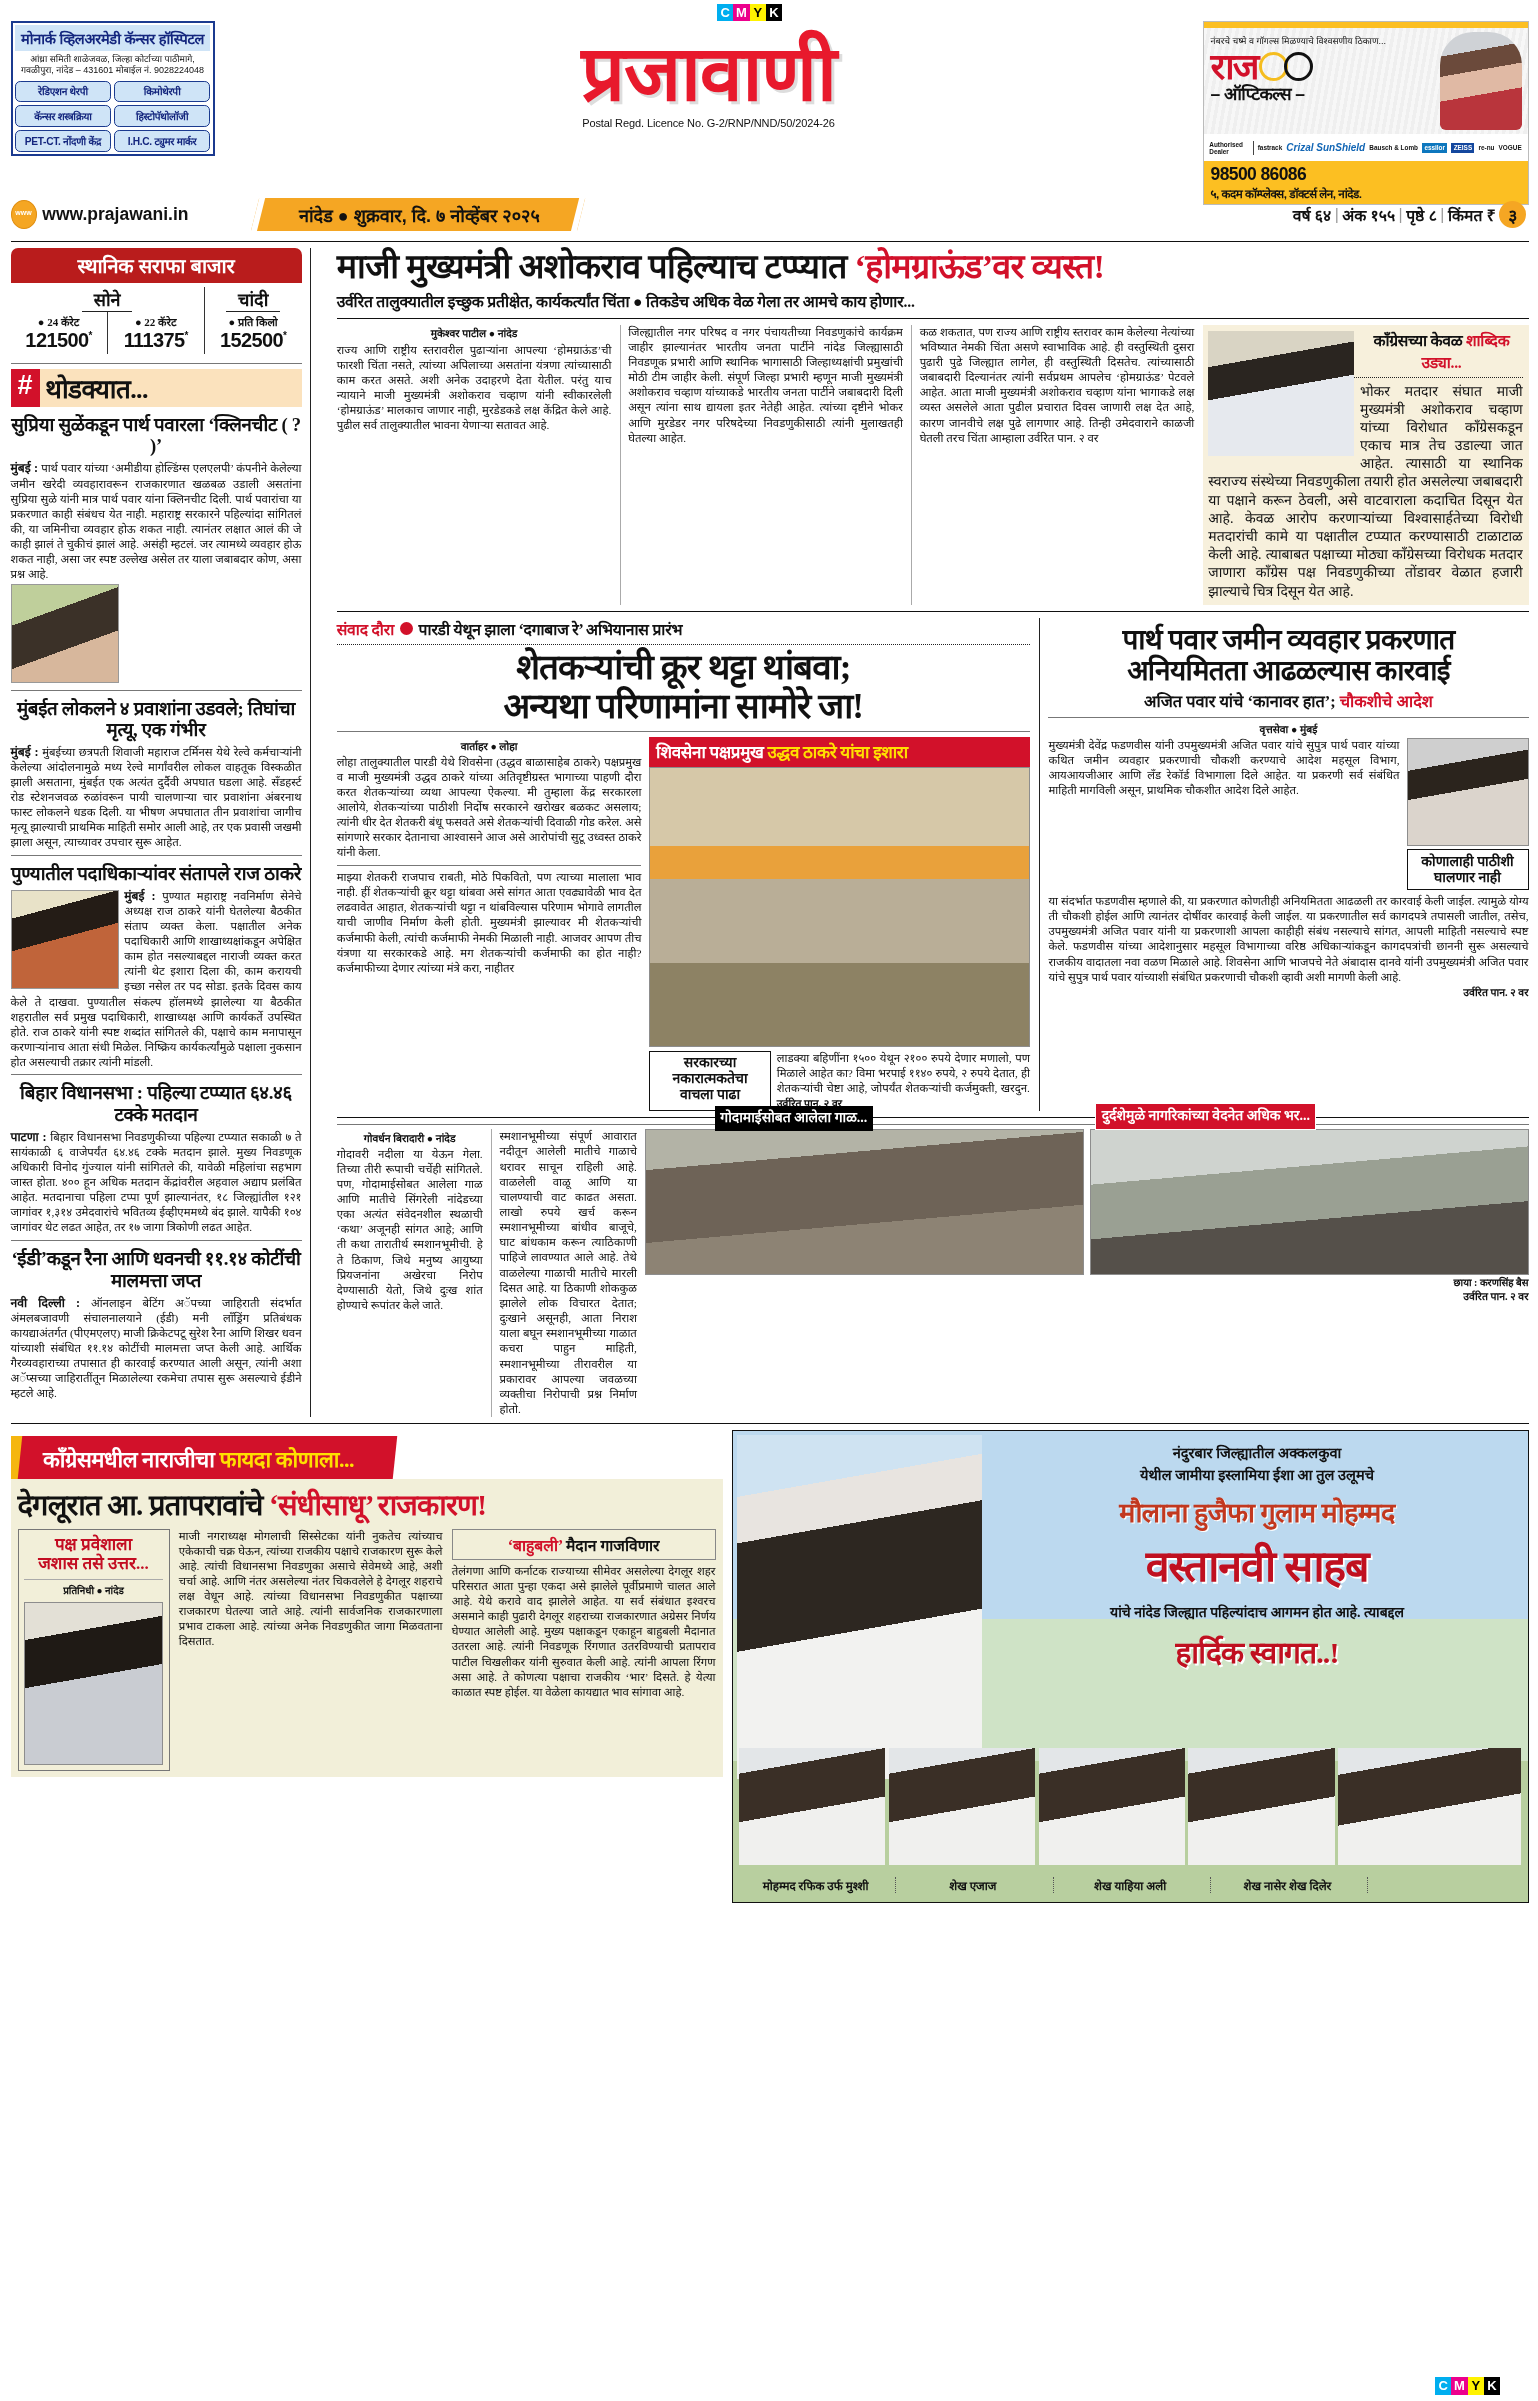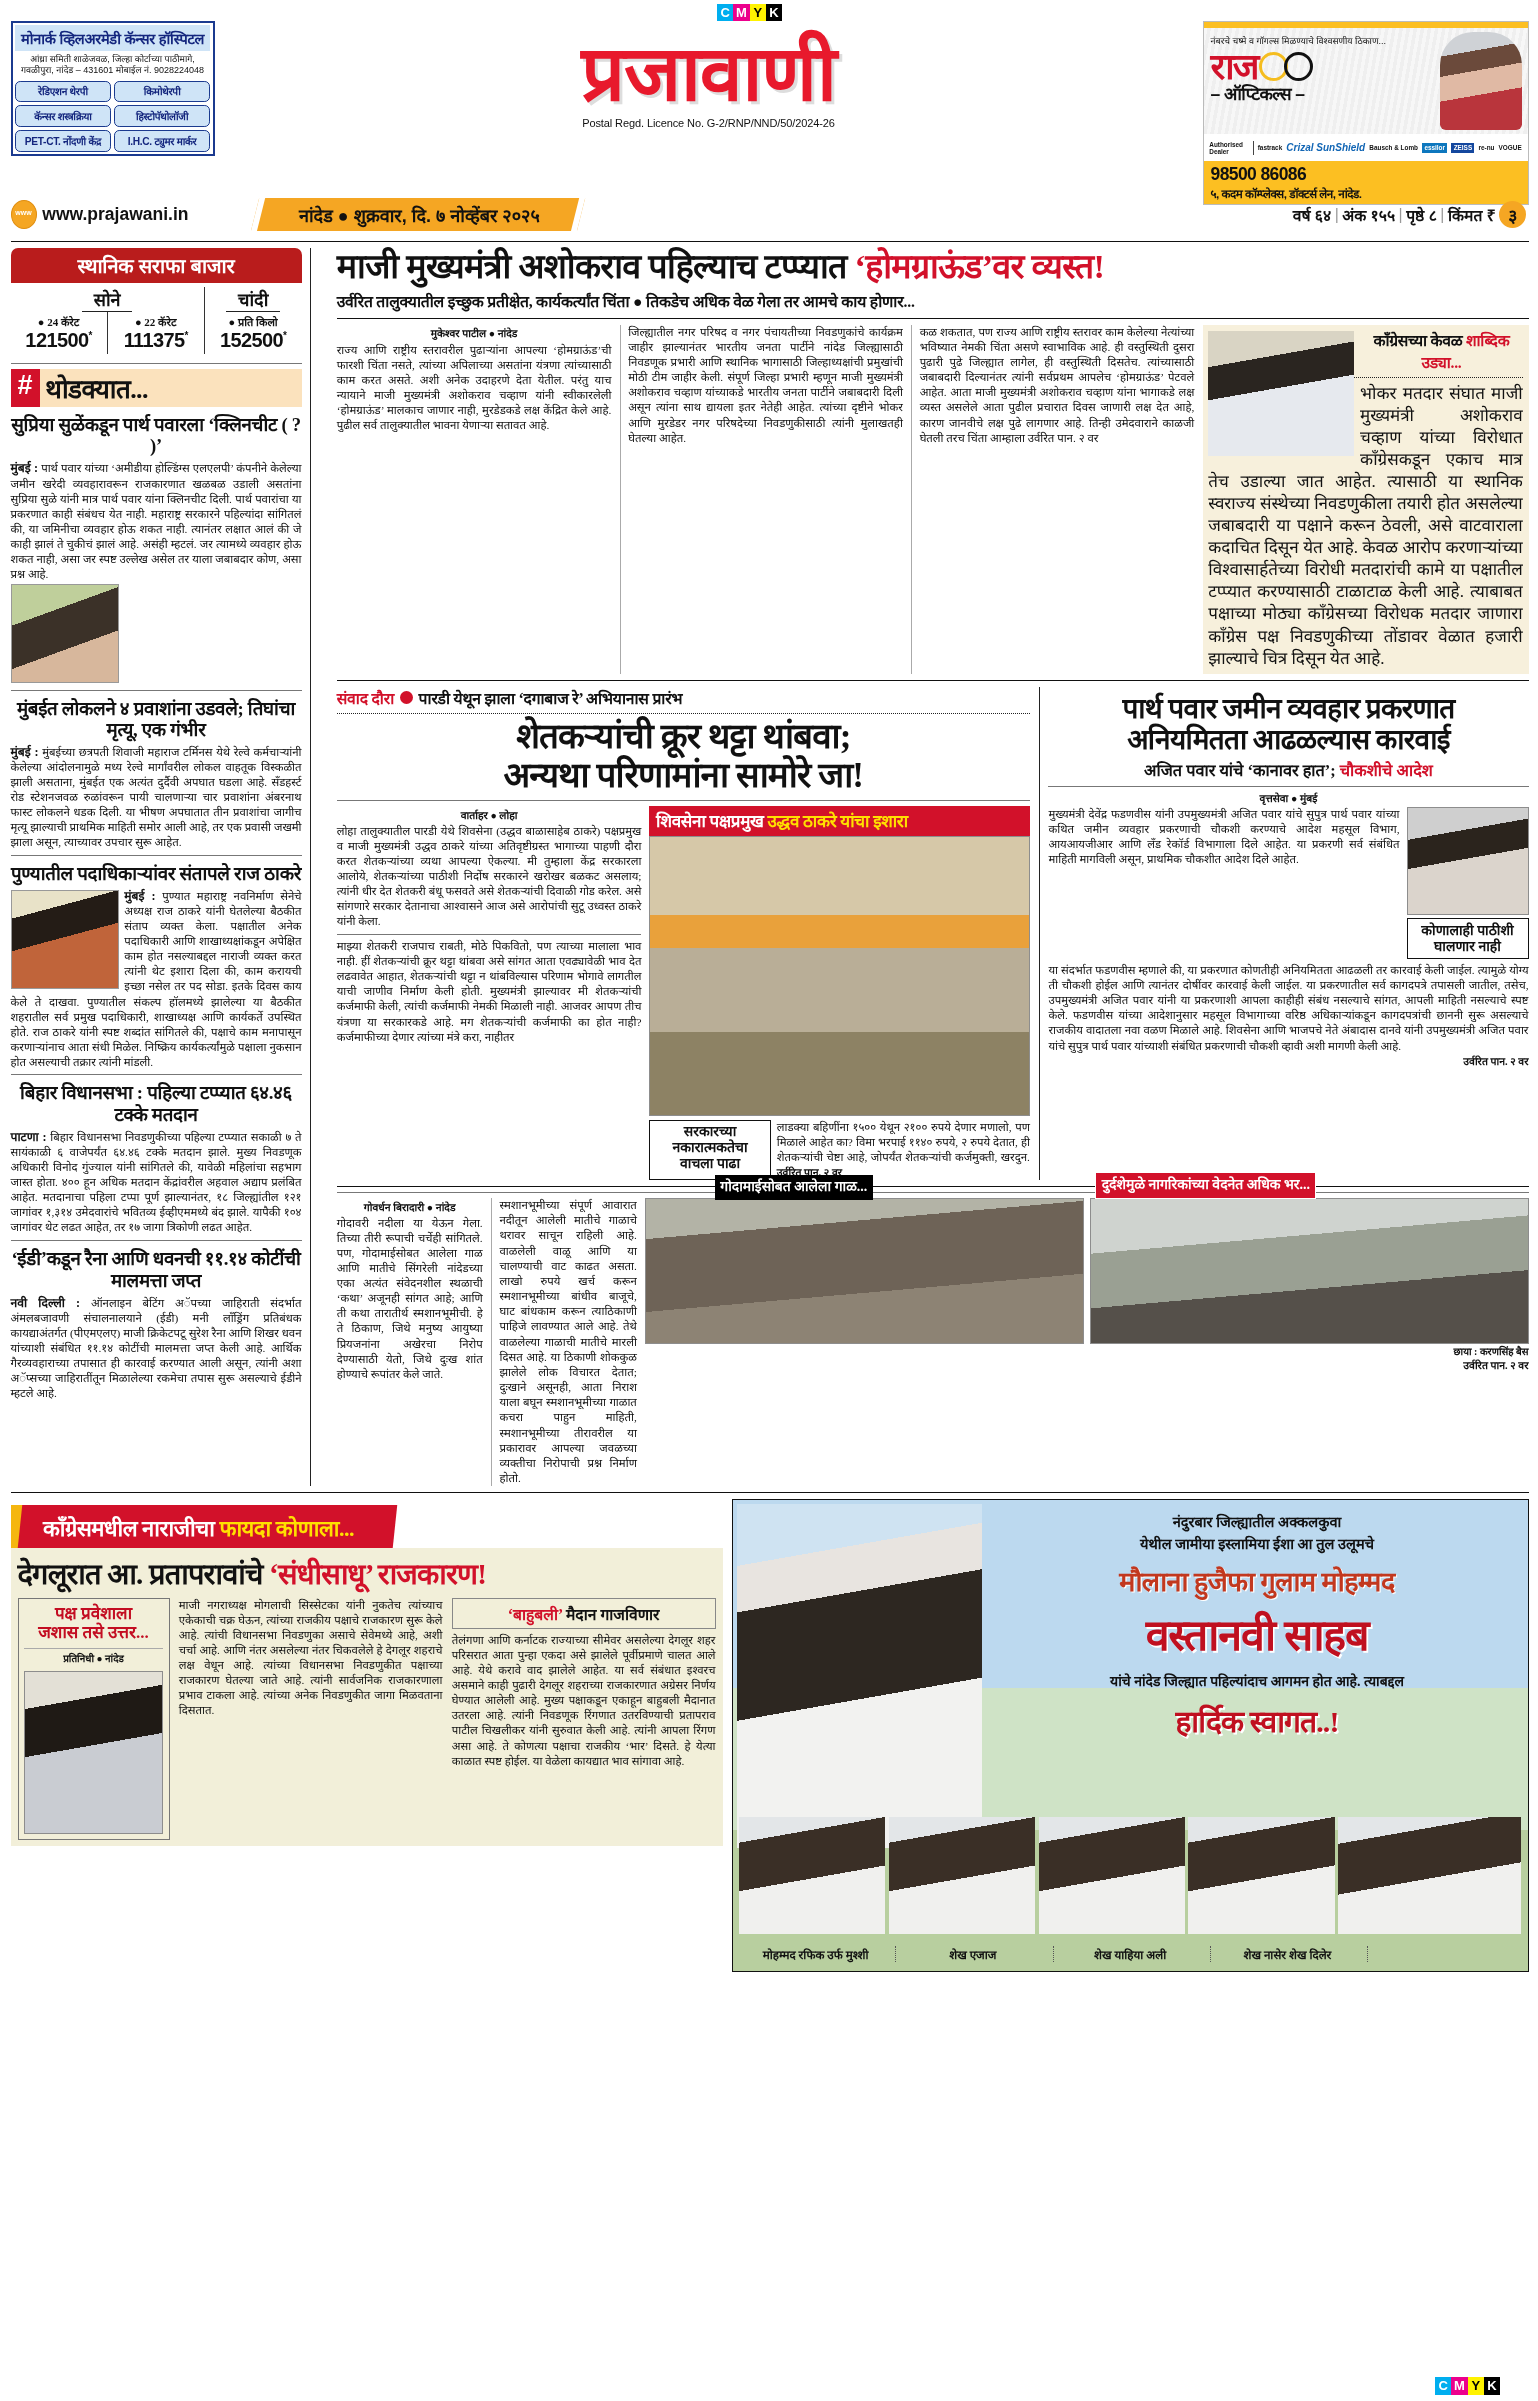--- a/index.html
+++ b/index.html
@@ -164,21 +164,21 @@
   .lead-sub { font-size:15.7px; font-weight:bold; margin-top:4.1px; letter-spacing:-0.2px; }
   .byline { font-size:10.5px; font-weight:bold; text-align:center; margin:2.3px 0 1.7px; }
 
   .news-cols { display:flex; gap:8.2px; }
   .ncol { flex:1; font-size:11.4px; line-height:1.33; text-align:justify; }
   .ncol.divider { border-left:0.6px solid #aaa; padding-left:7.6px; }
 
   
   .ashok-box { width:326px; background:#f7f0dc; padding:4.7px 5.8px; }
   .ashok-cap { font-size:15.7px; font-weight:bold; text-align:center; letter-spacing:-0.3px; }
-  .ashok-sub { font-size:17px; line-height:1.3; text-align:justify; margin-top:3.5px; }
+  .ashok-sub { font-size:14px; line-height:1.3; text-align:justify; margin-top:3.5px; }
   .ashok-photo { width:146px; height:125px; float:left; margin:1.2px 5.8px 2.3px 0;
     background: linear-gradient(170deg,#d9d4c4 0 24%, #2a2520 24% 46%, #e6e9ee 46% 100%); }
 
   
   .strip { display:flex; align-items:baseline; gap:5.8px; font-size:15.7px; font-weight:bold;
     letter-spacing:-0.2px; }
   .dotbullet { width:13px; height:13px; background:#d2112a; border-radius:50%; display:inline-block; }
   .h2 { font-size:35px; font-weight:bold; line-height:1.1; letter-spacing:-0.9px; }
 
   .blackbar { background:#000; color:#fff; font-size:17.5px; font-weight:bold;

